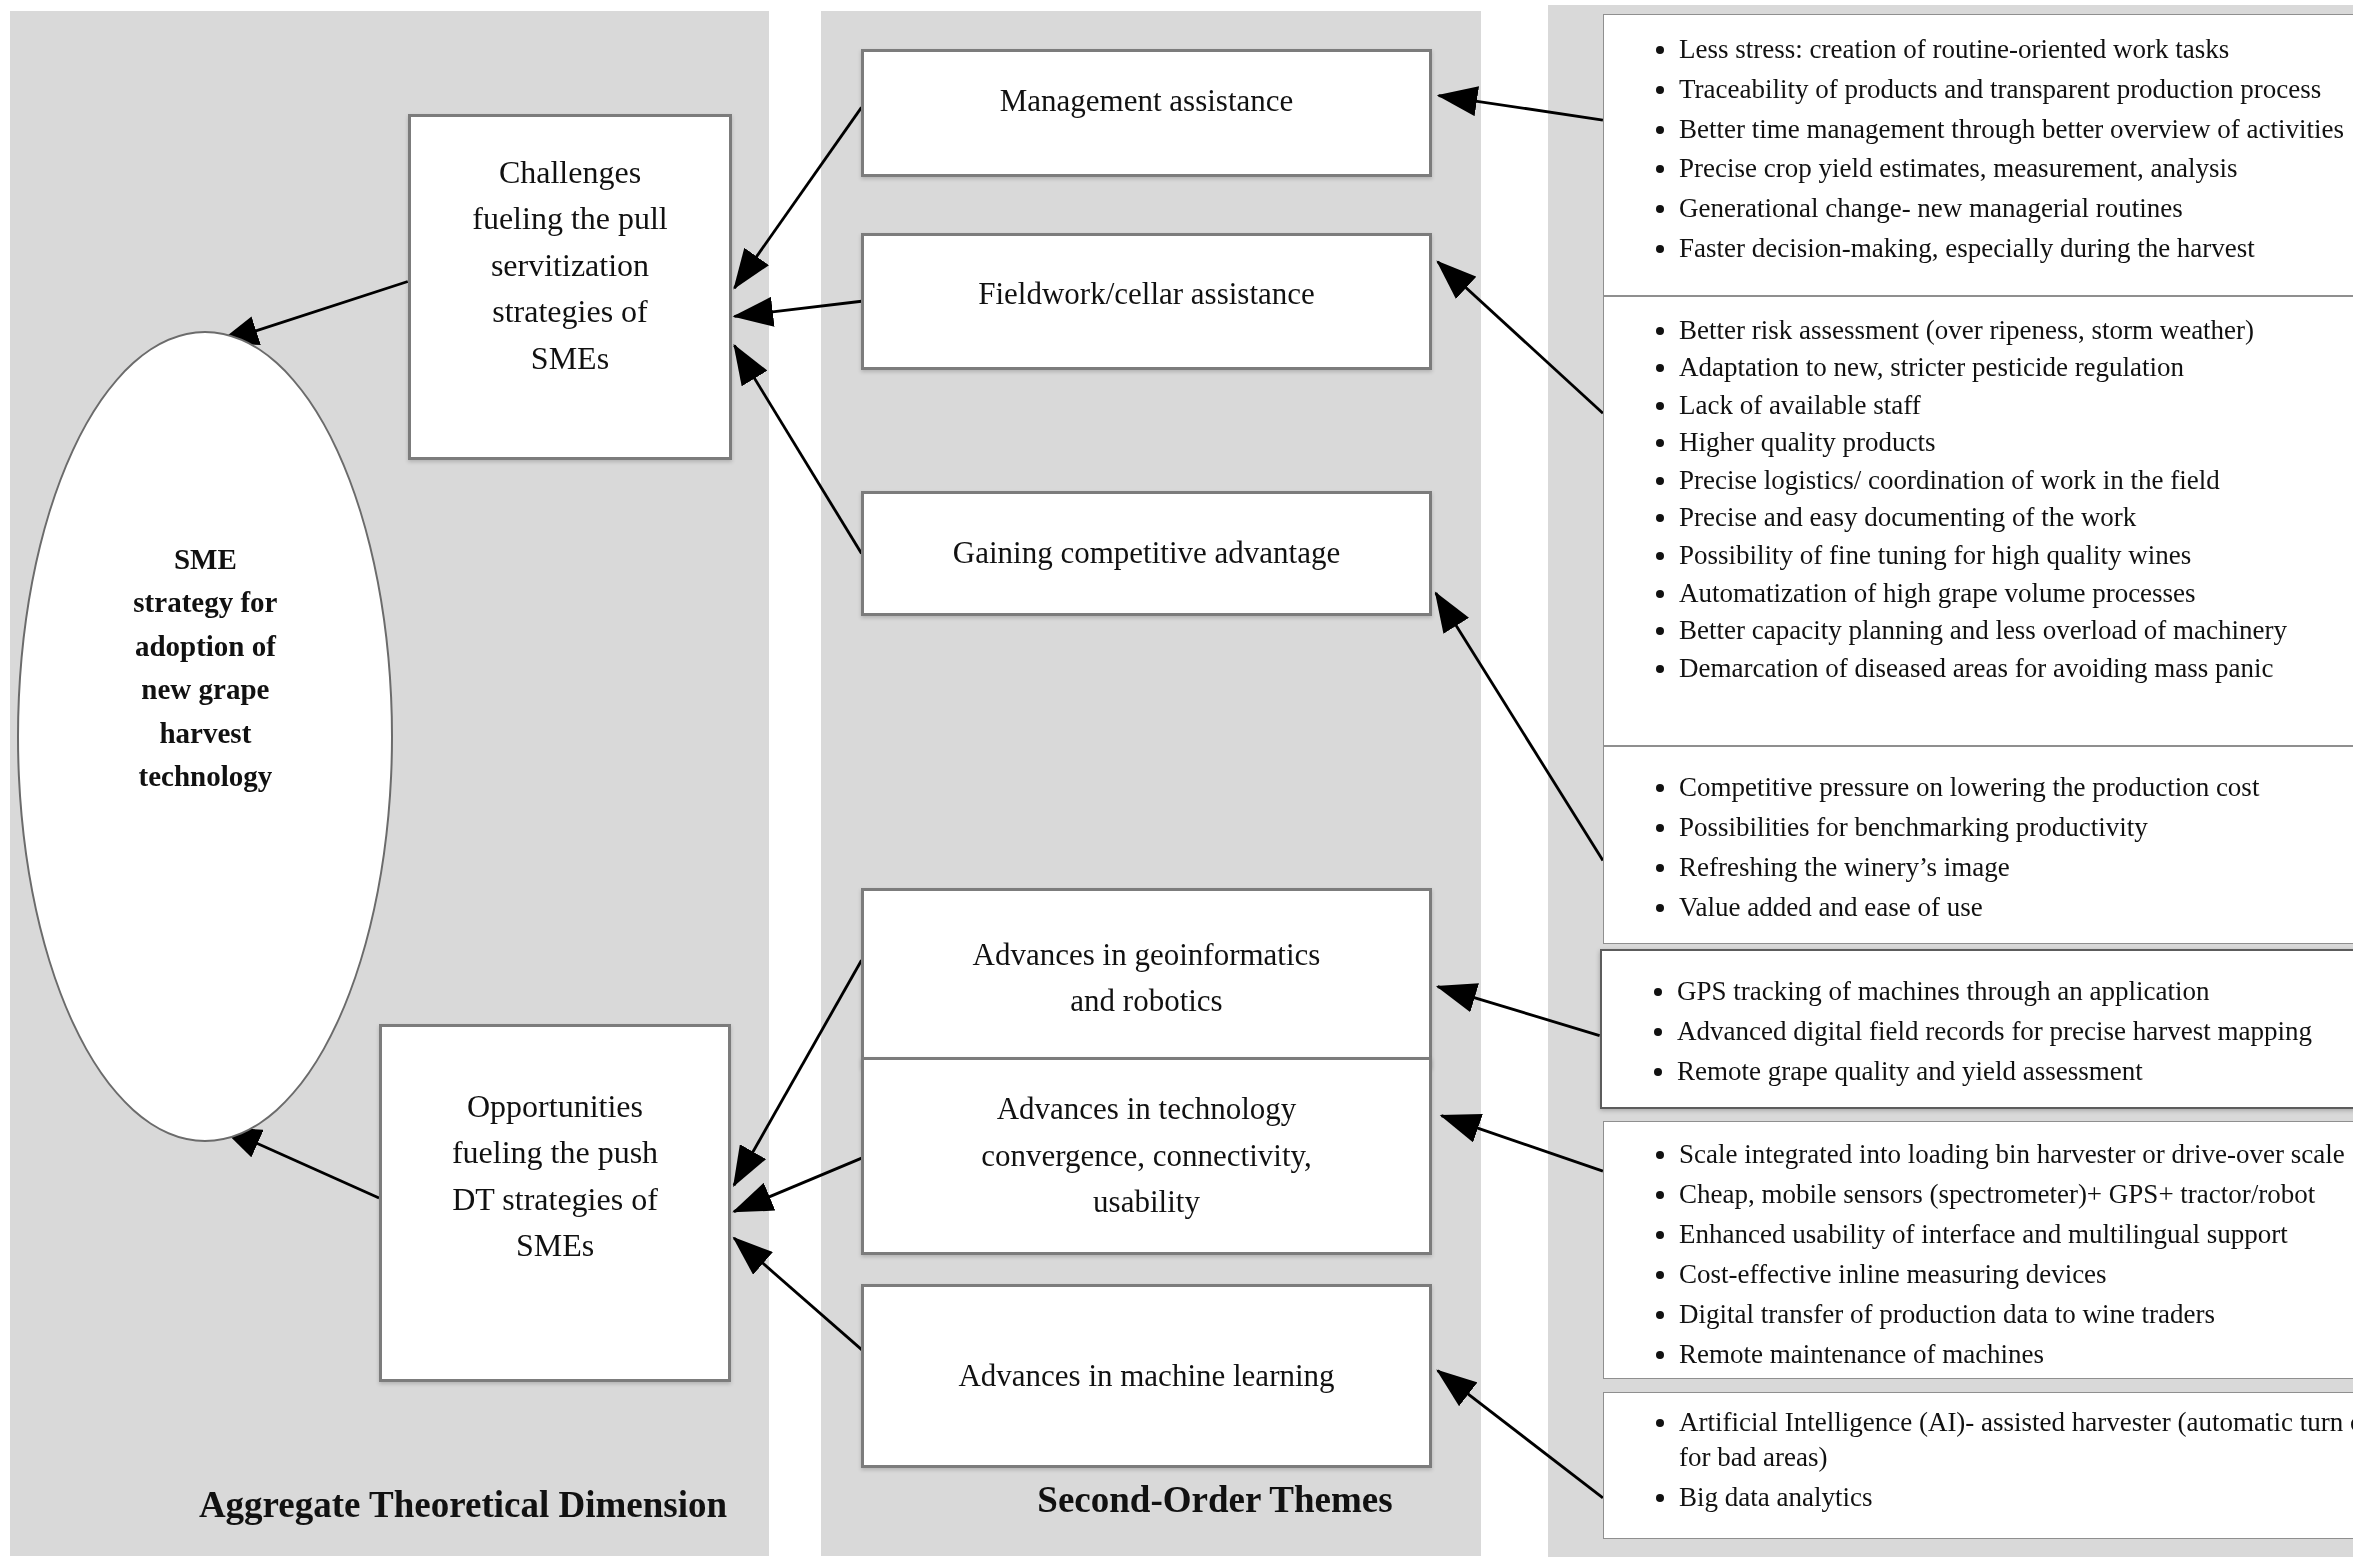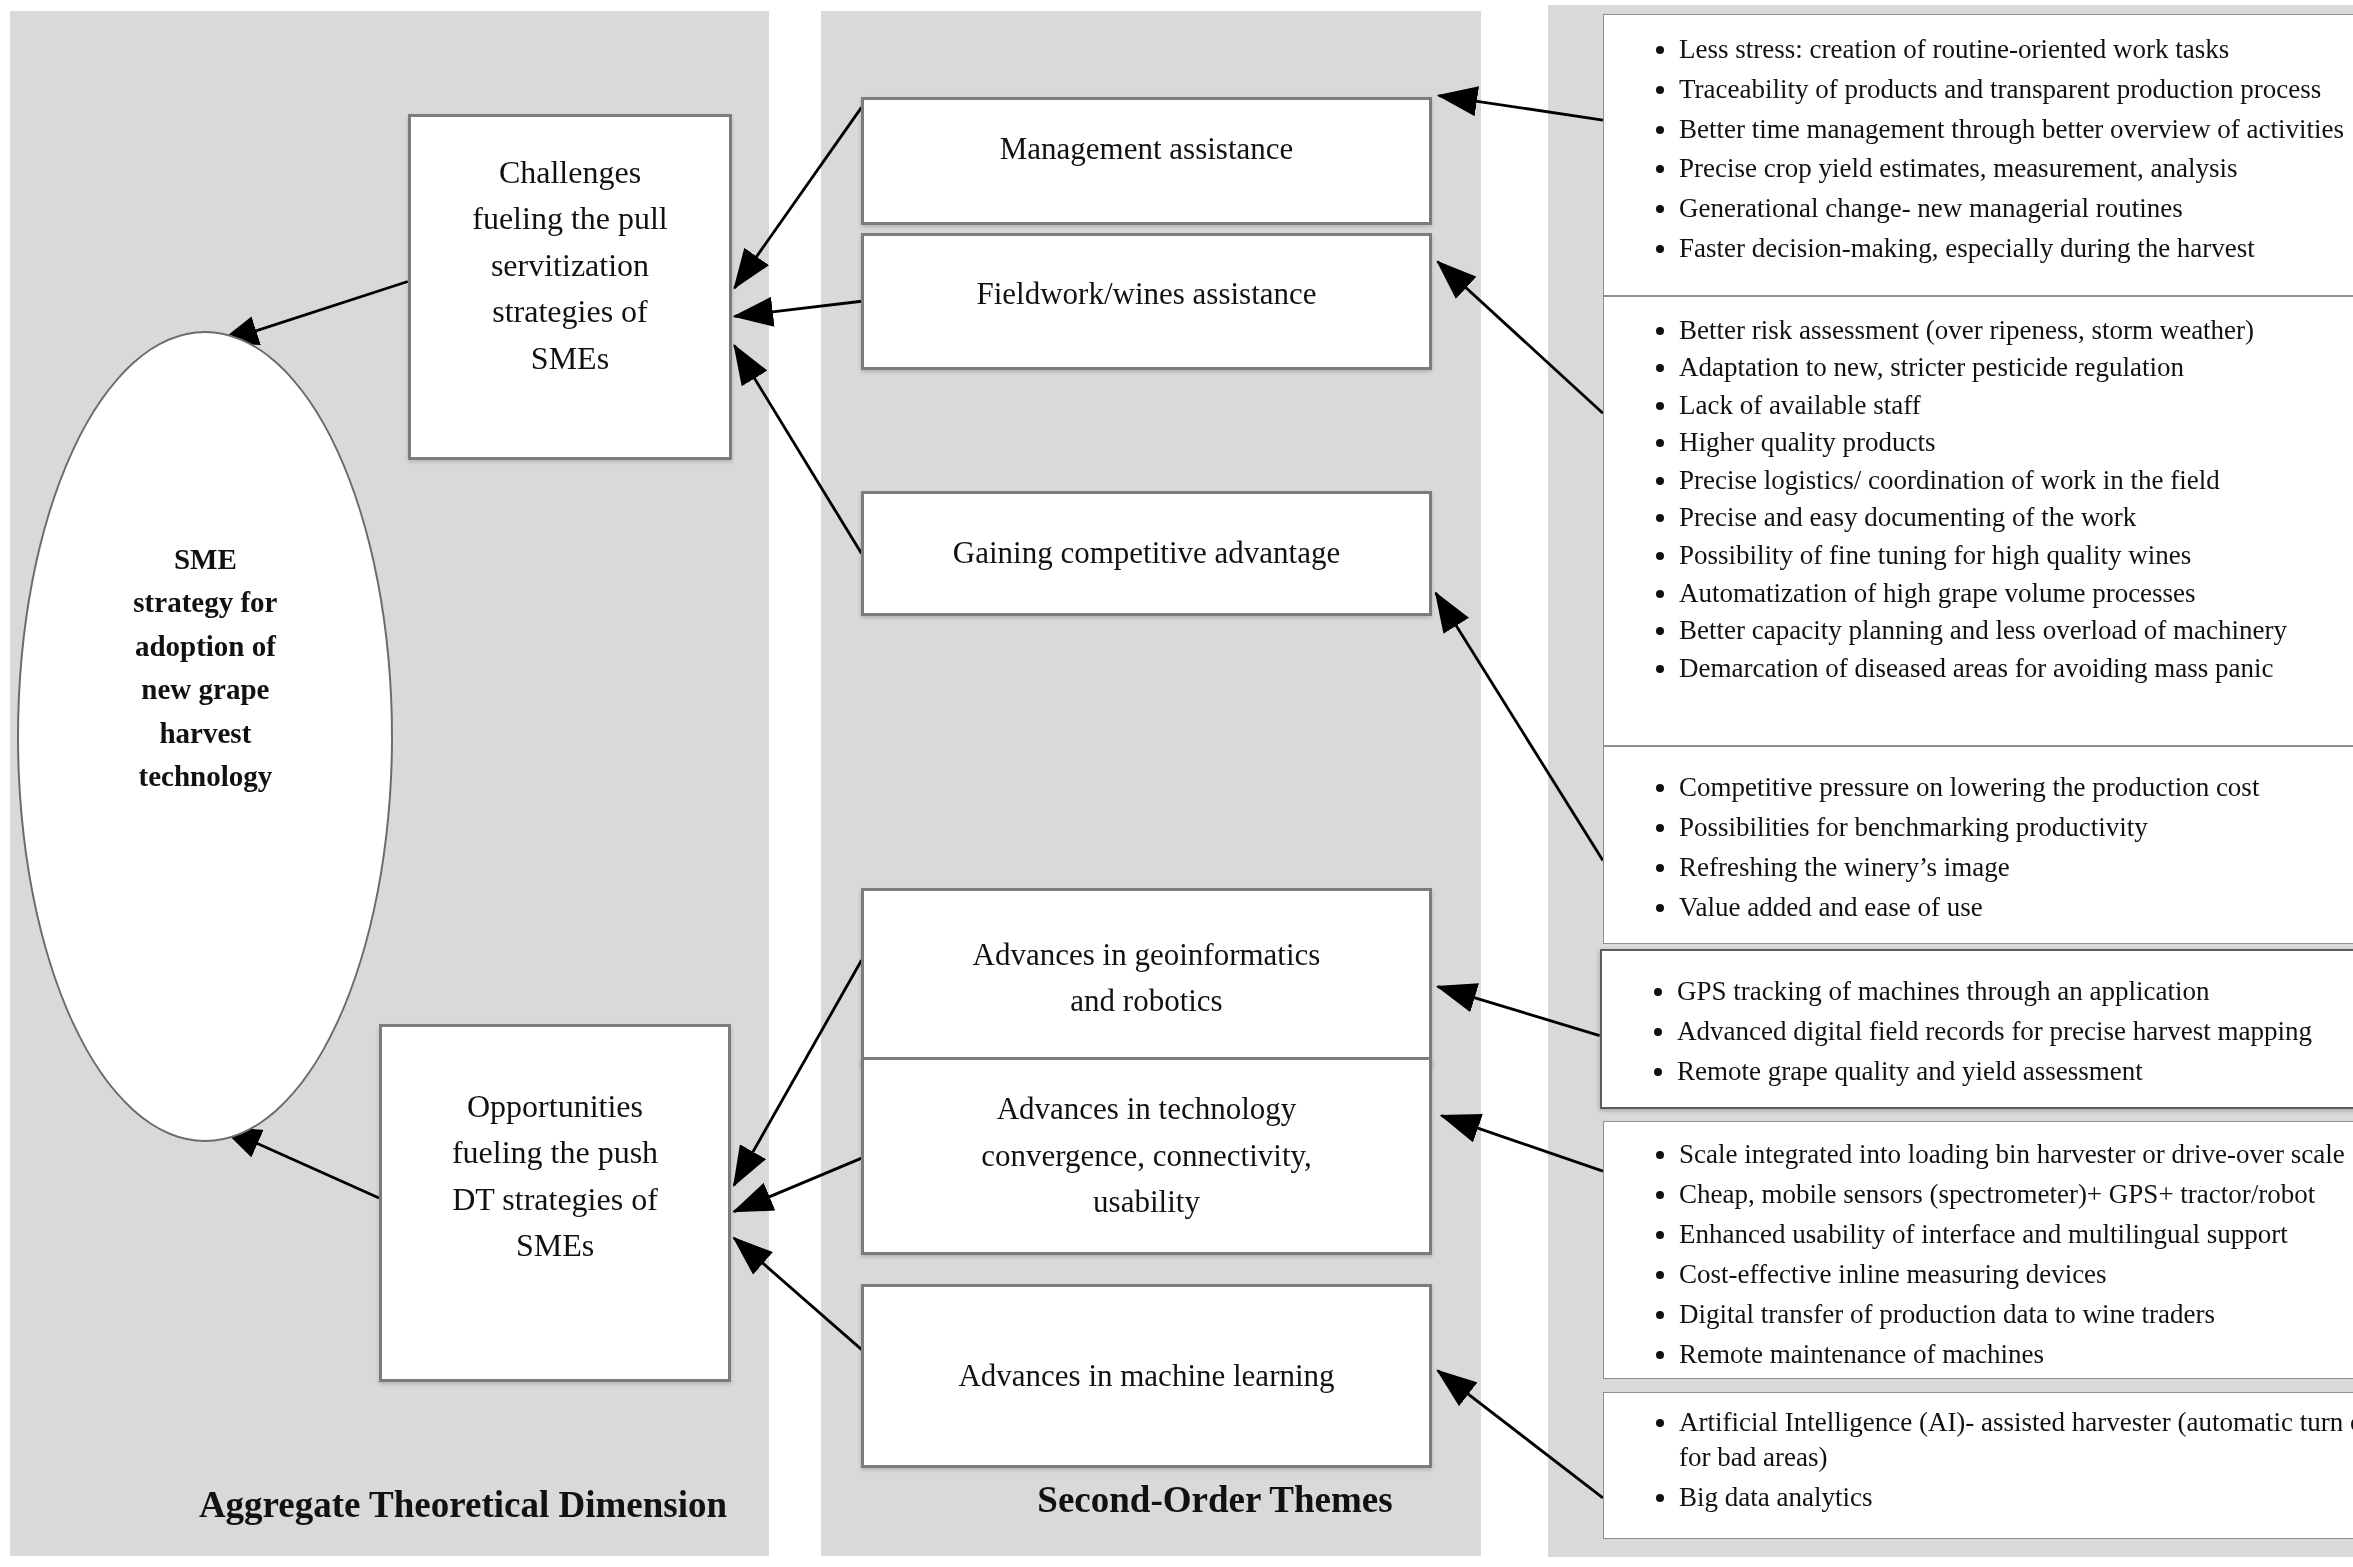--- a/index.html
+++ b/index.html
@@ -12,21 +12,21 @@
   .dark{border:2.8px solid #5c5c5c;box-shadow:0 2.4px 4.7px rgba(0,0,0,0.28);}
   .center-text{display:flex;align-items:center;justify-content:center;text-align:center;
                white-space:pre-line;}
   .ellipse{position:absolute;left:17.4px;top:331px;width:376px;height:811px;background:#fff;
            border:2.4px solid #6b6b6b;border-radius:50%;box-sizing:border-box;
            font-weight:bold;font-size:29px;line-height:1.5;padding-bottom:137px;}
   .dim{font-size:32px;line-height:1.45;}
   .dim.challenges{padding-bottom:44px;}
   .dim.opportunities{padding-bottom:55px;}
   .theme{font-size:31px;line-height:1.5;}
-  .theme.mgmt{padding-bottom:24px;margin-top:48px;}
+  .theme.mgmt{padding-bottom:24px;}
   .theme.field{padding-bottom:14px;}
   .codes ul{margin:0;padding:0 19px 0 75px;list-style:disc;}
   .codes li{font-size:27px;line-height:1.32;margin:4.2px 0;}
   .codes.g1 ul{padding-top:13px;}
   .codes.g2 ul{padding-top:14px;} .codes.g2 li{margin:1.9px 0;}
   .codes.g3 ul{padding-top:19px;}
   .codes.g4 ul{padding-top:19px;}
   .codes.g5 ul{padding-top:11.3px;}
   .codes.g6 ul{padding-top:7.5px;max-width:829px;}
   .col-label{position:absolute;font-weight:bold;font-size:37px;text-align:center;}
@@ -78,21 +78,21 @@
 strategies of
 SMEs</div>
 
   <div class="whitebox thick center-text dim opportunities" style="left:379px;top:1024px;width:352px;height:358px;">Opportunities
 fueling the push
 DT strategies of
 SMEs</div>
 
   <div class="whitebox thick center-text theme mgmt" style="left:861px;top:49px;width:571px;height:128px;">Management assistance</div>
 
-  <div class="whitebox thick center-text theme field" style="left:861px;top:233px;width:571px;height:137px;">Fieldwork/wines assistance</div>
+  <div class="whitebox thick center-text theme field" style="left:861px;top:233px;width:571px;height:137px;">Fieldwork/cellar assistance</div>
 
   <div class="whitebox thick center-text theme" style="left:861px;top:491px;width:571px;height:125px;">Gaining competitive advantage</div>
 
   <div class="whitebox thick center-text theme" style="left:861px;top:888px;width:571px;height:180px;">Advances in geoinformatics
 and robotics</div>
 
   <div class="whitebox thick center-text theme" style="left:861px;top:1057px;width:571px;height:198px;">Advances in technology
 convergence, connectivity,
 usability</div>
 

